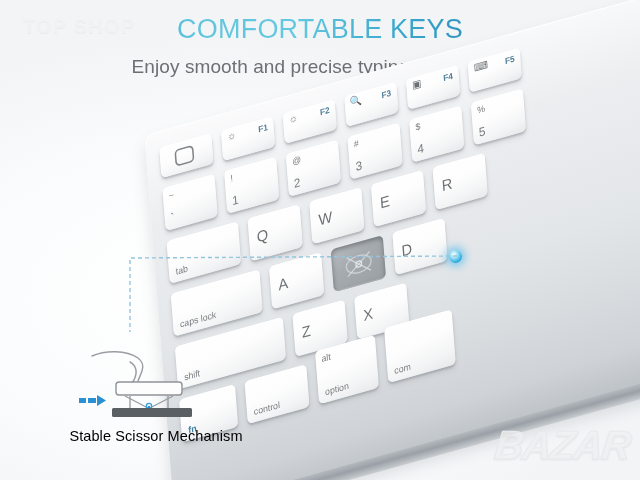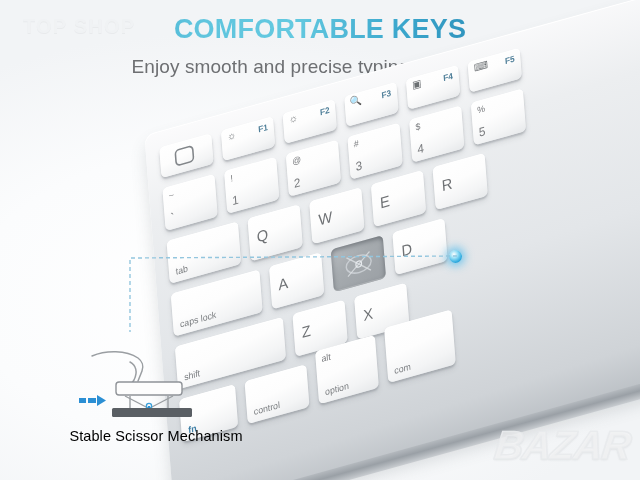--- a/index.html
+++ b/index.html
@@ -40,21 +40,21 @@
     text-shadow: 0 1px 0 #e8eaec;
     user-select: none;
   }
   .headline {
     position: absolute;
     left: 0;
     top: 14px;
     width: 640px;
     text-align: center;
     font-size: 27px;
-    font-weight: bold;
+    font-weight: normal;
     letter-spacing: 0.2px;
     background: linear-gradient(90deg,
         #1a7fae 0%, #2f9fc9 14%, #5fc4dd 30%,
         #63c9e0 46%, #3aa6cc 63%, #2a89b5 80%, #1d6f9e 100%);
     -webkit-background-clip: text;
     background-clip: text;
     color: #2f9fc9;
     -webkit-text-fill-color: transparent;
   }
   .subhead {

